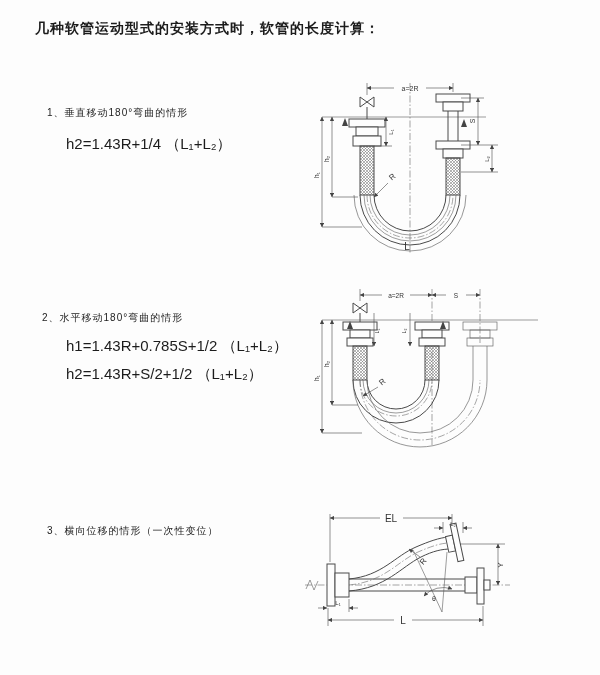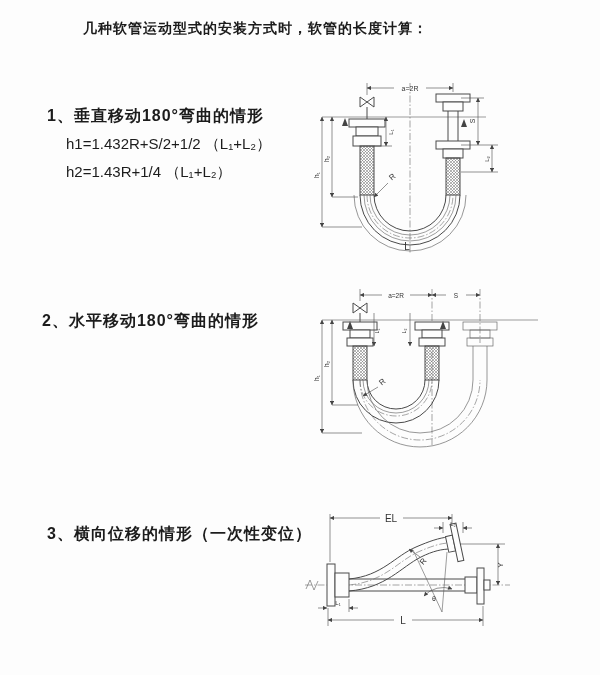--- a/index.html
+++ b/index.html
@@ -3,24 +3,24 @@
 <meta charset="utf-8">
 <style>
   html,body{margin:0;padding:0;}
   body{
     width:600px;height:675px;position:relative;overflow:hidden;
     background:#fdfdfd;color:#1c1c1c;
     font-family:"Liberation Sans", sans-serif;
   }
   .title{
     position:absolute;left:35px;top:20px;
-    font-size:14px;font-weight:bold;letter-spacing:1px;margin-left:48px;
+    font-size:14px;font-weight:bold;letter-spacing:1px;
   }
   .sec-heading{
-    position:absolute;font-size:16px;font-weight:bold;letter-spacing:1px;white-space:nowrap;text-align:center;
+    position:absolute;font-size:10px;font-weight:normal;letter-spacing:1px;white-space:nowrap;text-align:center;
   }
   .formulas{position:absolute;font-size:15px;}
   .formula{height:28px;line-height:28px;white-space:nowrap;}
   .diagram{position:absolute;}
   
   .ln{stroke:#4a4a4a;stroke-width:1;fill:none;}
   .thin{stroke:#5a5a5a;stroke-width:0.6;fill:none;}
   .cl{stroke:#6a6a6a;stroke-width:0.6;fill:none;stroke-dasharray:7 2 1.5 2;}
   .dim{stroke:#4a4a4a;stroke-width:0.6;fill:none;}
   .braided{fill:url(#braid);stroke:#4a4a4a;stroke-width:1;}
@@ -29,26 +29,27 @@
   .dtxt{fill:#333;font-family:"Liberation Sans",sans-serif;}
   .fillarr{fill:#444;stroke:none;}
 </style>
 </head>
 <body>
 
 <div class="title">几种软管运动型式的安装方式时，软管的长度计算：</div>
 
 <div class="sec-heading" style="left:47px;top:106px">1、垂直移动180°弯曲的情形</div>
 <div class="formulas" style="left:66px;top:130px">
-  <div class="formula">h1=1.432R+S/2+1/2 （L₁+L₂）</div>
   <div class="formula">h2=1.43R+1/4 （L₁+L₂）</div>
 </div>
 
 <div class="sec-heading" style="left:42px;top:311px">2、水平移动180°弯曲的情形</div>
 <div class="formulas" style="left:66px;top:332px">
+  <div class="formula">h1=1.43R+0.785S+1/2 （L₁+L₂）</div>
+  <div class="formula">h2=1.43R+S/2+1/2 （L₁+L₂）</div>
 </div>
 
 <div class="sec-heading" style="left:47px;top:524px">3、横向位移的情形（一次性变位）</div>
 <div class="formulas" style="left:66px;top:546px">
 </div>
 
 <svg class="diagram" style="left:310px;top:75px" width="280" height="180" viewBox="0 0 280 180">
   <defs>
     <marker id="ma" viewBox="0 0 10 10" refX="9.5" refY="5" markerWidth="9" markerHeight="7" orient="auto-start-reverse">
       <path d="M0,0 L10,5 L0,10 z" fill="#444"></path>

